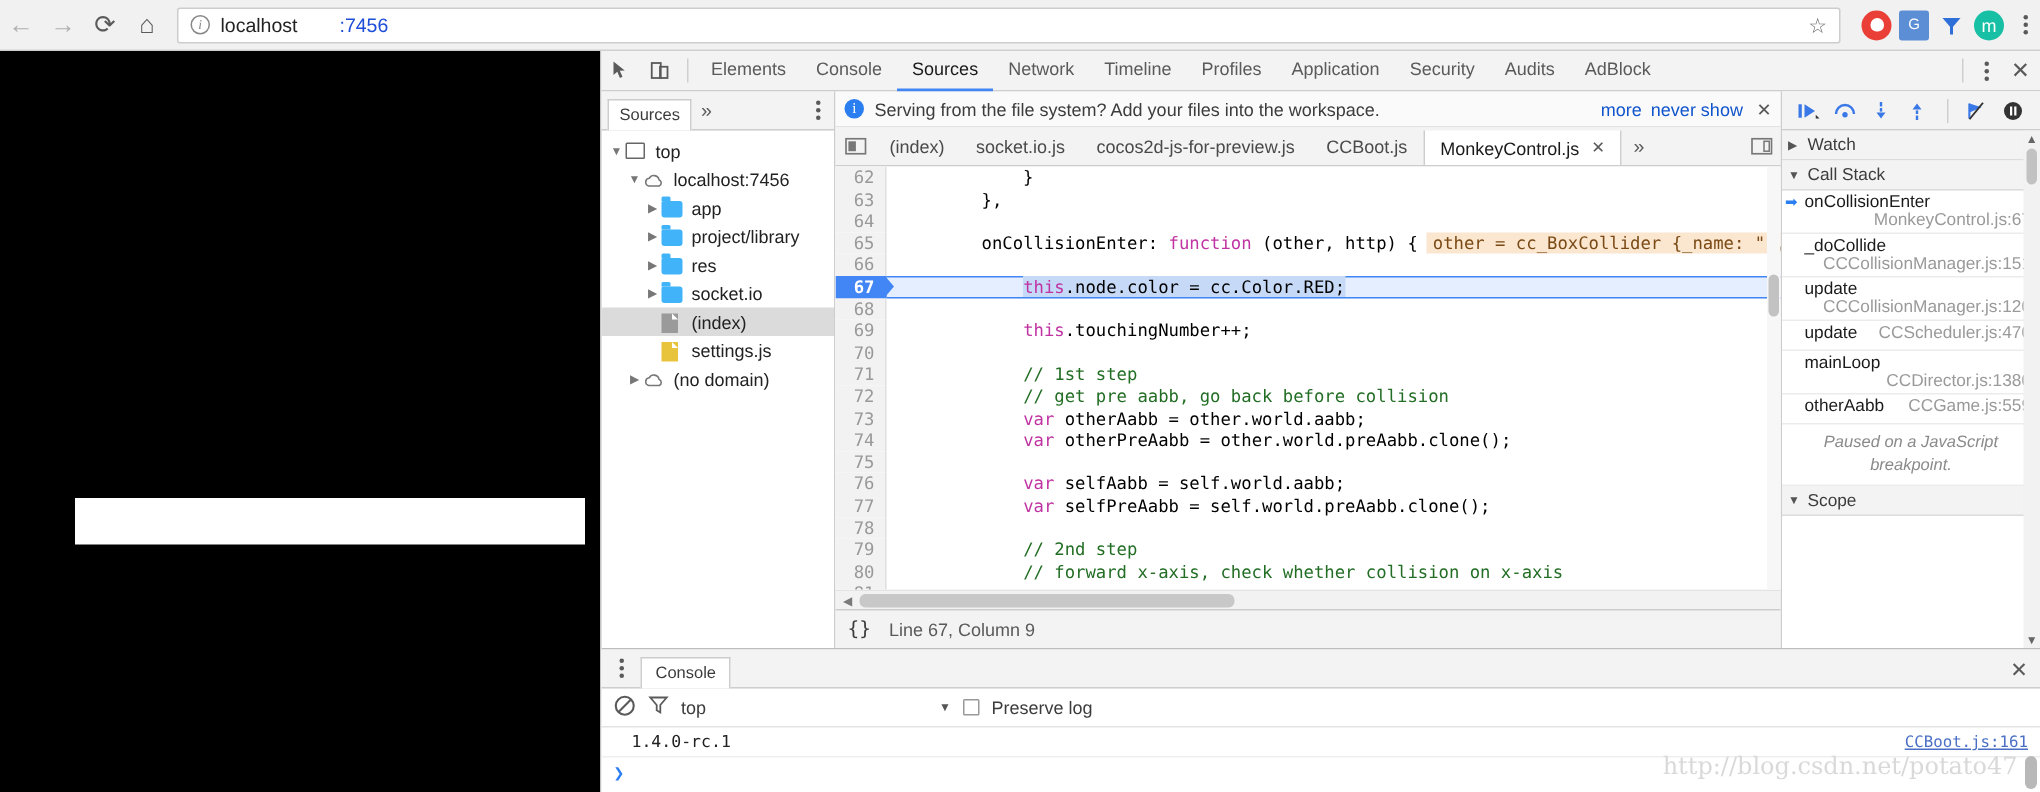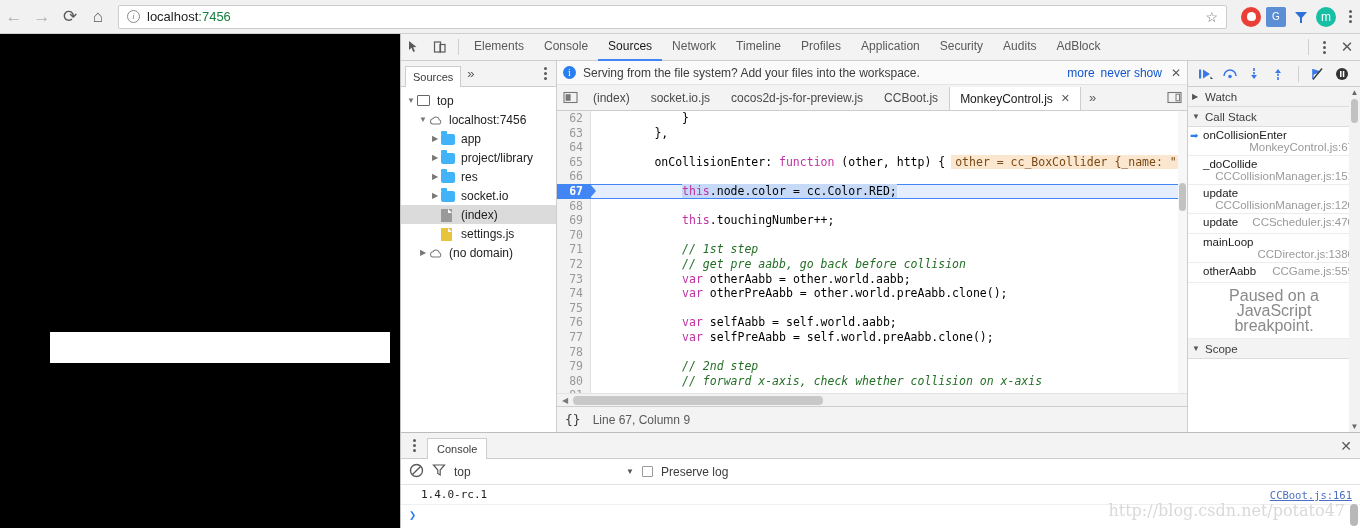--- a/index.html
+++ b/index.html
@@ -25,21 +25,21 @@
     flex: 1; height: 24px; margin: 0 8px 0 6px; background: #fff;
     border: 1px solid #cdcdcd; border-radius: 2px;
     display: flex; align-items: center; padding: 0 8px;
   }
   .omni-info {
     width: 13px; height: 13px; border: 1.3px solid #888; border-radius: 50%;
     color: #888; font-size: 9px; line-height: 11px; text-align: center;
     font-family: "Liberation Serif", serif; font-style: italic; flex: none; margin-right: 7px;
   }
   .omni-text { font-size: 13px; color: #222; }
-  .omni-text .port { color: #15803d; }
+  .omni-text .port { color: #1d4ed8; margin-left: 28px; }
   .omni-star { margin-left: auto; color: #6b6b6b; font-size: 14px; }
   .ext-icons { display: flex; align-items: center; gap: 5px; padding: 0 4px 0 6px; }
   .ext { width: 20px; height: 20px; border-radius: 50%; display: flex; align-items: center;
          justify-content: center; font-size: 11px; color: #fff; }
   .kebab { width: 20px; display: flex; flex-direction: column; align-items: center; gap: 2px; }
   .kebab i { width: 3px; height: 3px; background: #5a5a5a; border-radius: 50%; display: block; }
 
   
   .page-view {
     position: absolute; left: 0; top: 34px; width: 400px; height: 494px;
@@ -144,21 +144,21 @@
     background: #f2f2f2; border-right: 1px solid #e0e0e0; position: relative;
   }
   .cl.hl .gut { background: #4285f4; color: #fff; border-right-color: #4285f4; font-weight: bold; }
   .cl.hl .gut:after {
     content: ""; position: absolute; right: -6px; top: 0; width: 0; height: 0;
     border-style: solid; border-width: 7.3px 0 7.3px 6px; border-color: transparent transparent transparent #4285f4;
   }
   .src { padding-left: 8px; position: relative; flex: 1; }
   .cl.hl .src { box-shadow: inset 0 1px 0 #4285f4, inset 0 -1px 0 #4285f4; }
   .tok-kw { color: #c033a2; }
-  .tok-com { color: #236e25; font-style: italic; }
+  .tok-com { color: #236e25; }
   .tok-sel { background: #c6d9f7; text-align: right; }
   .inline-val {
     background: #fbe6cf; color: #7a4a16; padding: 0 4px; margin-left: 6px;
   }
   .v-scroll {
     position: absolute; right: 0; top: 0; width: 9px; height: 100%; background: #f7f7f7;
   }
   .v-thumb { position: absolute; right: 1px; top: 72px; width: 7px; height: 28px; background: #c2c2c2; border-radius: 4px; }
   .h-scroll {
     height: 13px; flex: none; background: #f2f2f2; border-top: 1px solid #e3e3e3;
@@ -187,21 +187,21 @@
   }
   .sec-tri { width: 13px; font-size: 8px; color: #555; }
   .cs-row {
     display: flex; flex-wrap: wrap; align-items: baseline; padding: 2px 6px 2px 2px;
     border-bottom: 1px solid #ececec; font-size: 11.5px; min-height: 20px;
   }
   .cs-arrow { width: 13px; color: #2b7ef0; font-size: 10px; flex: none; }
   .cs-fn { color: #1a1a1a; }
   .cs-loc { color: #9a9a9a; margin-left: auto; padding-left: 6px; }
   .cs-note {
-    color: #8a8a8a; font-size: 16px; text-align: center;
+    font-style: italic; color: #8a8a8a; font-size: 11px; text-align: center;
     padding: 5px 8px; line-height: 15px; border-bottom: 1px solid #ececec;
   }
   .dbg-scroll { position: absolute; right: 0; top: 0; width: 11px; height: 100%; background: #f2f2f2; }
   .dbg-scroll .up, .dbg-scroll .dn { font-size: 8px; color: #666; text-align: center; line-height: 11px; }
   .dbg-scroll .dn { position: absolute; bottom: 0; width: 11px; }
   .dbg-thumb { position: absolute; top: 12px; right: 2px; width: 7px; height: 24px; background: #c2c2c2; border-radius: 4px; }
 
   
   .drawer { height: 96px; flex: none; border-top: 1px solid #bdbdbd; display: flex; flex-direction: column; background: #fff; }
   .drawer-tabs {

